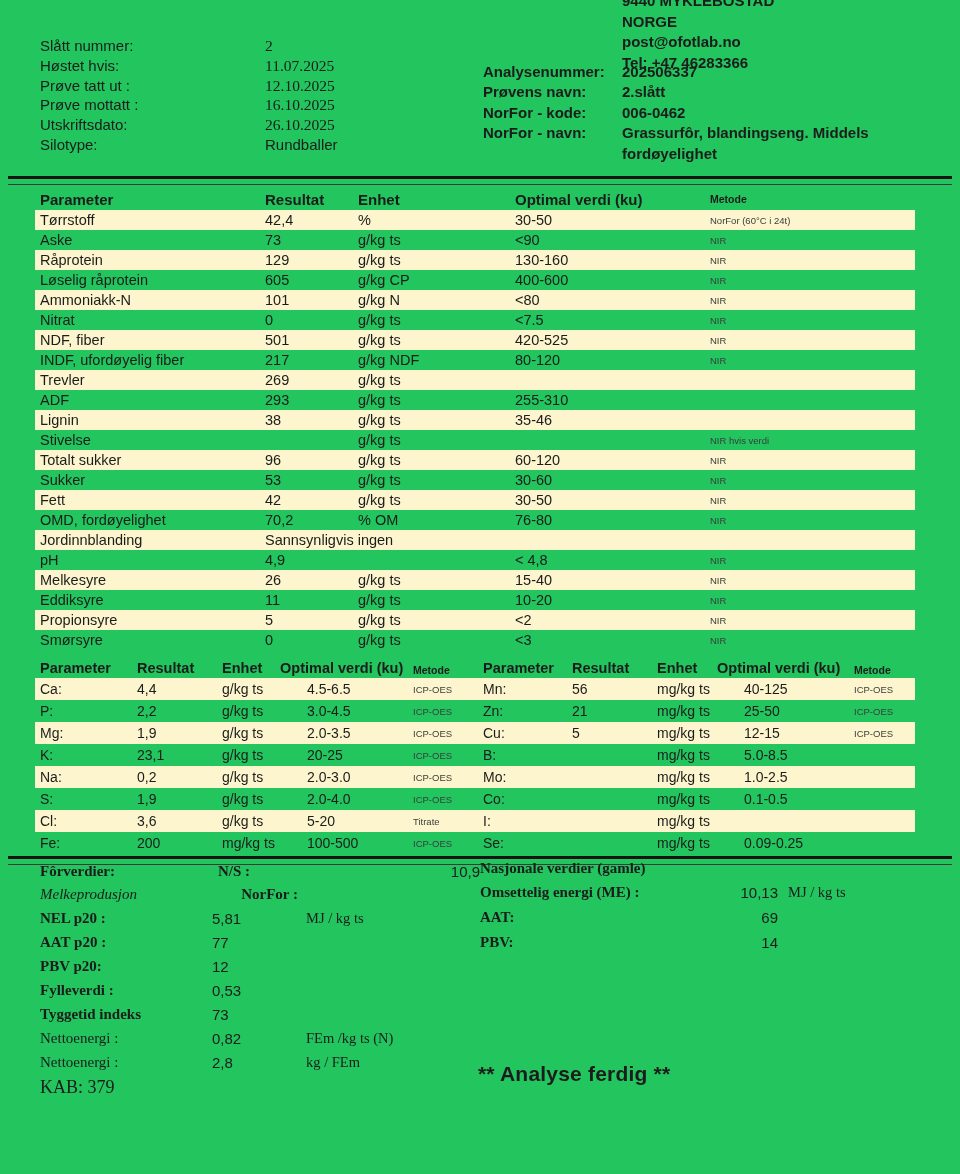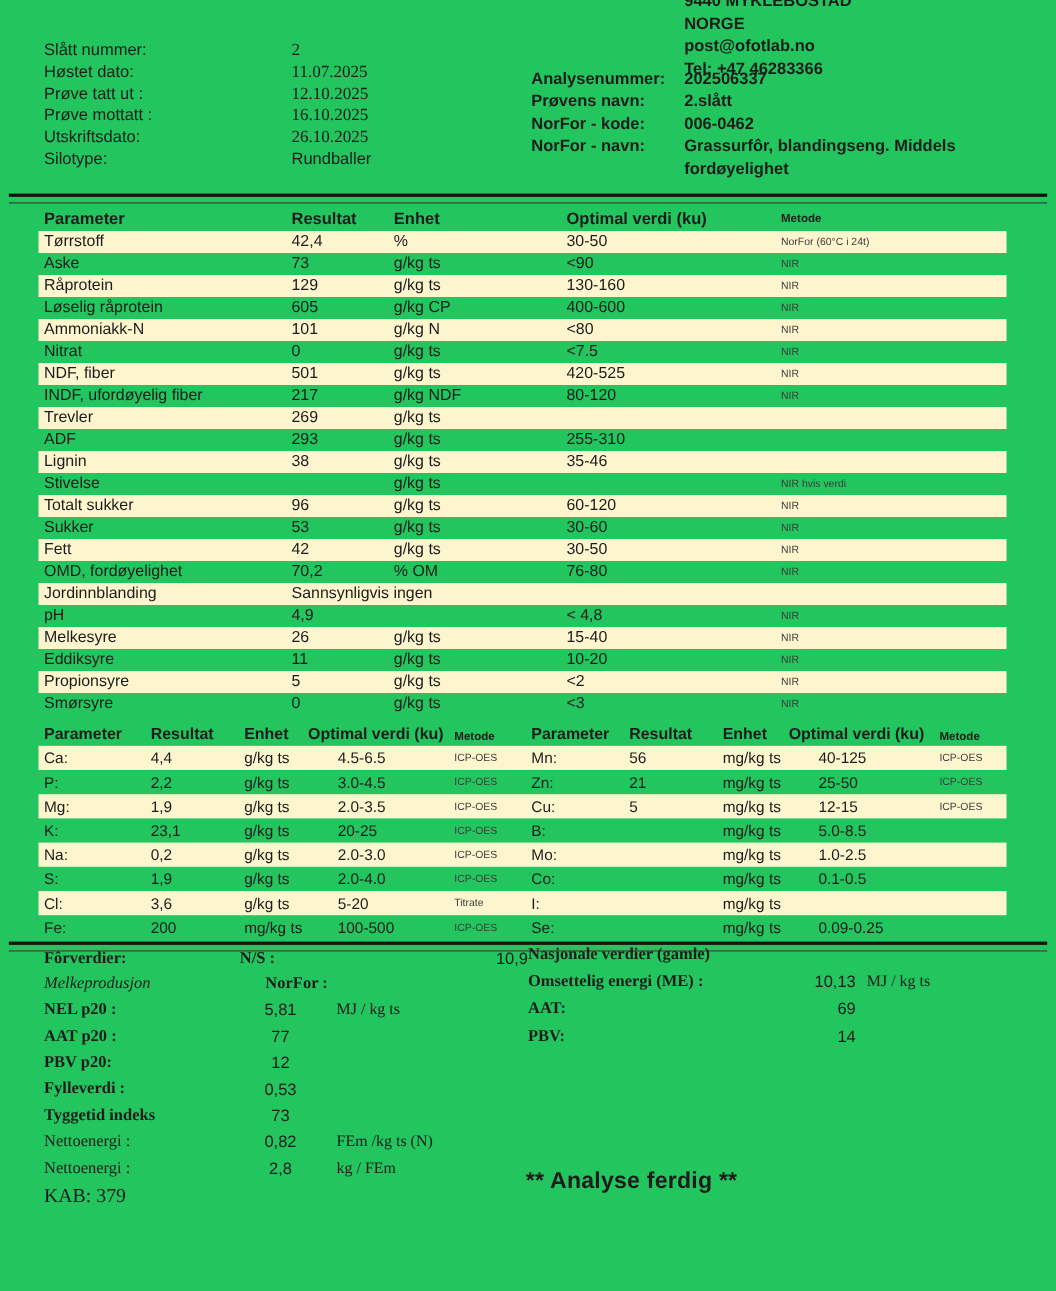--- a/index.html
+++ b/index.html
@@ -49,21 +49,21 @@
   .mrow > div.opt{padding-left:32px;}
   .mhead  > div.opt{padding-left:5px;}
 
   
   .feed{left:40px;top:860px;width:440px;font-size:15px;}
   .feed .fline{display:grid;grid-template-columns:172px 86px 1fr;height:23px;align-items:center;}
   .feed .lbl{font-family:"Liberation Serif",serif;}
   .l-bold{font-weight:bold;}
   .l-italic{font-style:italic;}
   .l-plain{font-weight:normal;}
-  .feed .val{text-align:center;font-family:"Liberation Sans",sans-serif;}
+  .feed .val{text-align:left;font-family:"Liberation Sans",sans-serif;}
   .feed .unit{padding-left:8px;font-family:"Liberation Serif",serif;font-size:14.5px;}
   .fline.tall{height:24px;}
   .kab{margin-top:3px;font-family:"Liberation Serif",serif;font-size:18px;}
 
   
   .nat{left:480px;top:860px;width:470px;font-size:15px;font-family:"Liberation Serif",serif;}
   .nat .title{font-weight:bold;height:20px;}
   .nat .nline{display:grid;grid-template-columns:220px 78px 1fr;height:25px;align-items:center;}
   .nat .lbl{font-weight:bold;}
   .nat .val{text-align:right;font-family:"Liberation Sans",sans-serif;}
@@ -88,21 +88,21 @@
     </div>
 
   <div class="abs info-left">
 
       <div class="info-row">
         <div class="label">Slått nummer:</div>
         <div class="value v-serif">2</div>
       </div>
 
       <div class="info-row">
-        <div class="label">Høstet dato:</div>
+        <div class="label">Høstet hvis:</div>
         <div class="value v-serif">11.07.2025</div>
       </div>
 
       <div class="info-row">
         <div class="label">Prøve tatt ut :</div>
         <div class="value v-serif">12.10.2025</div>
       </div>
 
       <div class="info-row">
         <div class="label">Prøve mottatt :</div>

